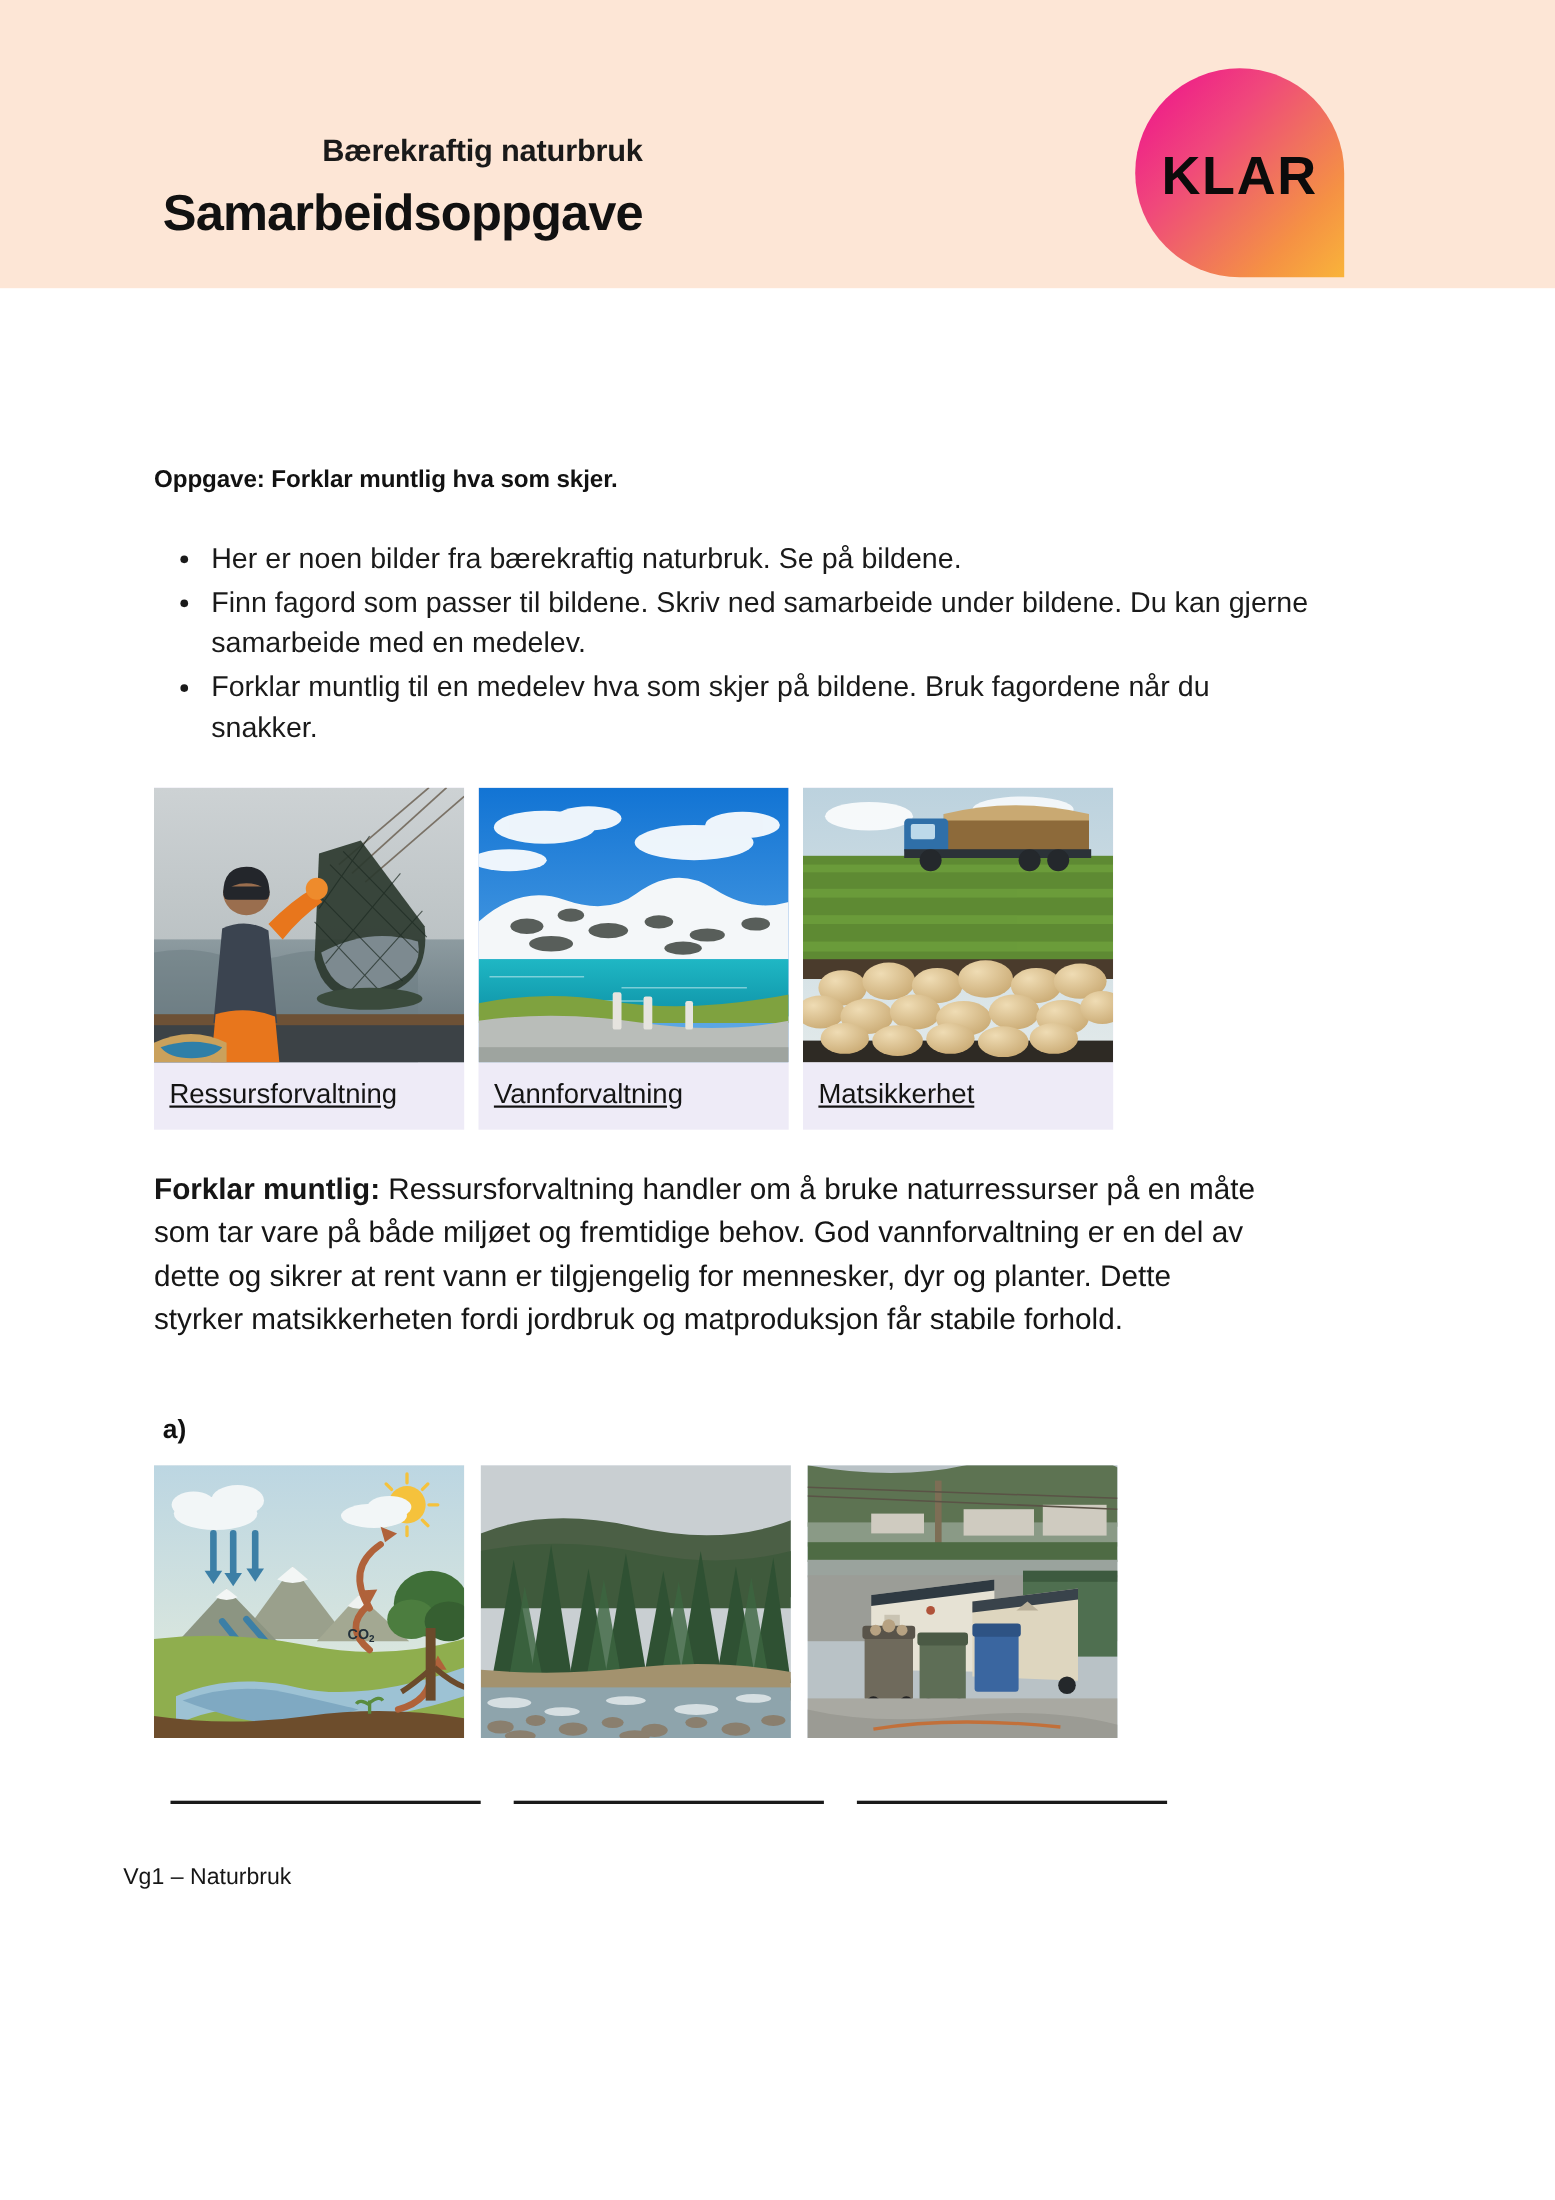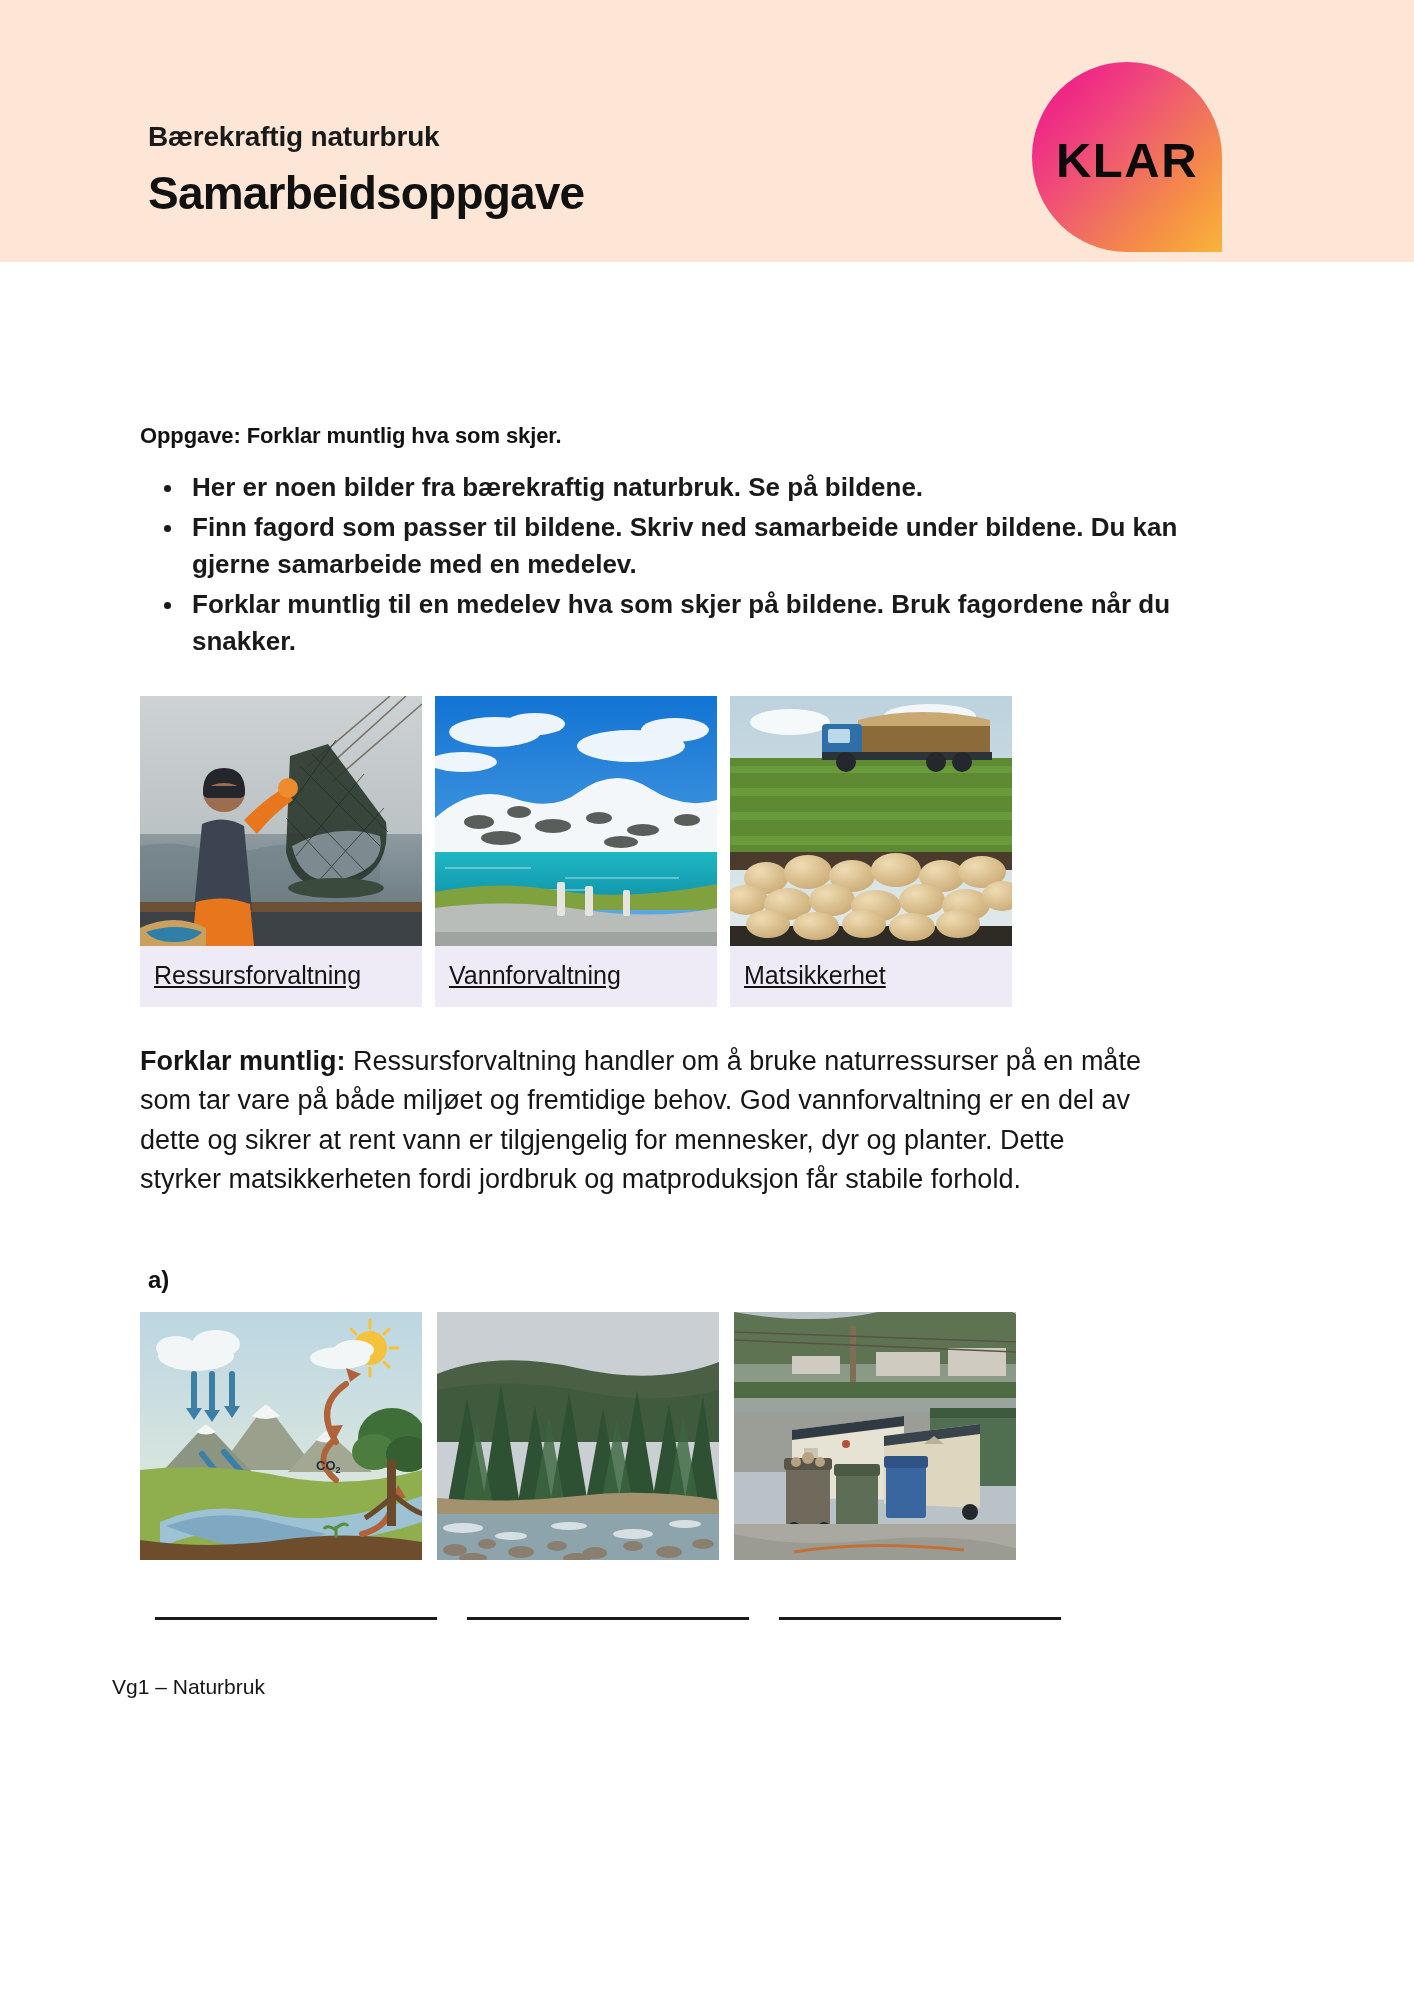--- a/index.html
+++ b/index.html
@@ -31,20 +31,21 @@
     position: absolute;
     left: 148px;
     top: 120px;
   }
   .kicker {
     font-size: 28px;
     font-weight: 700;
     letter-spacing: -0.2px;
     color: #1a1a1a;
     line-height: 1.2;
+    text-align: right;
   }
   .maintitle {
     margin-top: 14px;
     font-size: 46px;
     font-weight: 700;
     letter-spacing: -0.8px;
     color: #111111;
     line-height: 1.1;
     text-align: center;
   }
@@ -85,24 +86,23 @@
     width: 1130px;
   }
   .task-line {
     margin-top: 161px;
     font-size: 22px;
     font-weight: 700;
     color: #121212;
     letter-spacing: -0.1px;
   }
   ul.steps {
-    margin-top: 20px;
+    margin-top: 40px;
     padding-left: 52px;
     list-style: none;
-    font-weight: bold;
   }
   ul.steps li {
     position: relative;
     font-size: 26px;
     line-height: 1.42;
     color: #1a1a1a;
     margin-bottom: 3px;
     max-width: 1000px;
   }
   ul.steps li::before {

